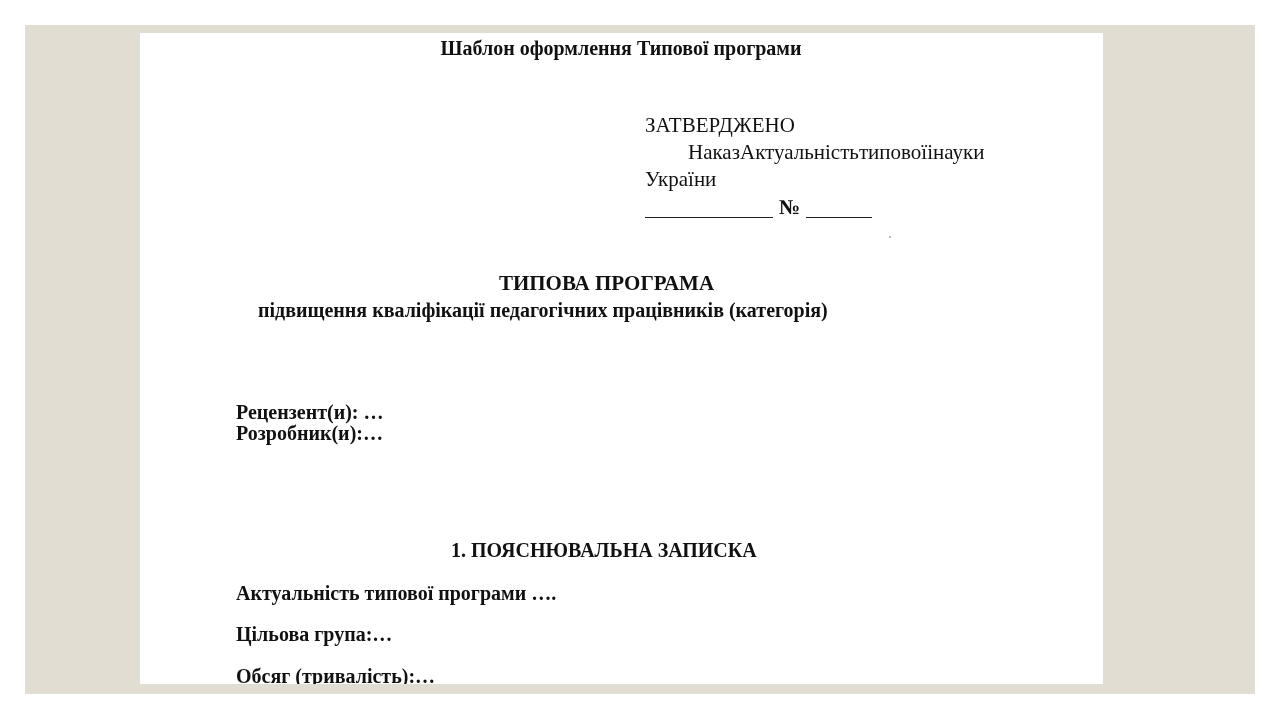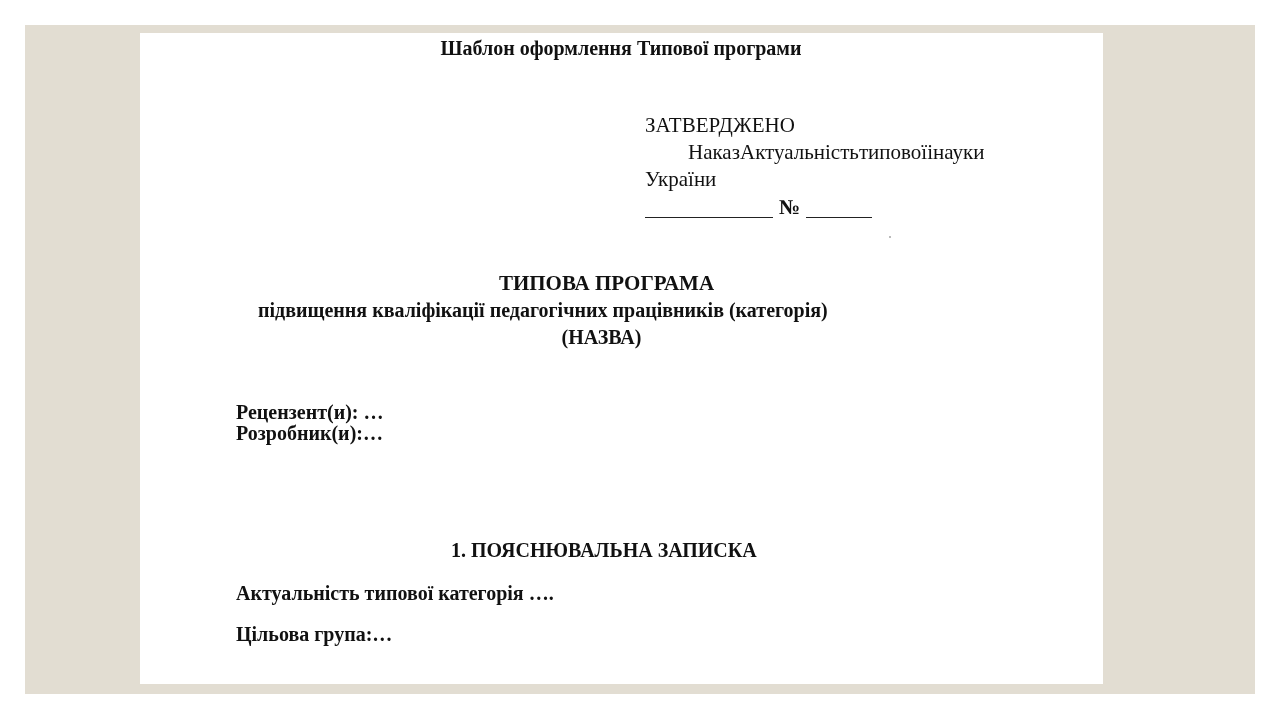--- a/index.html
+++ b/index.html
@@ -169,24 +169,24 @@
     <div class="t number-line">
       <span class="blank date"></span>
       <span class="num-sign">№</span>
       <span class="blank num"></span>
     </div>
 
     <div class="speck"></div>
 
     <div class="t b subtitle">підвищення кваліфікації педагогічних працівників (категорія)</div>
     <div class="t b main-title">ТИПОВА ПРОГРАМА</div>
-    <div class="t b name">(НАЗВА)</div>
 
     <div class="t b meta m1">Розробник(и):…</div>
     <div class="t b meta m2">Рецензент(и): …</div>
 
     <div class="t b section">1. ПОЯСНЮВАЛЬНА ЗАПИСКА</div>
 
-    <div class="t b field f1">Актуальність типової категорія ….</div>
+    <div class="t b field f1">Актуальність типової програми ….</div>
     <div class="t b field f2">Цільова група:…</div>
+    <div class="t b field f3">Обсяг (тривалість):…</div>
 
   </div>
 </div>
 
 </body></html>

